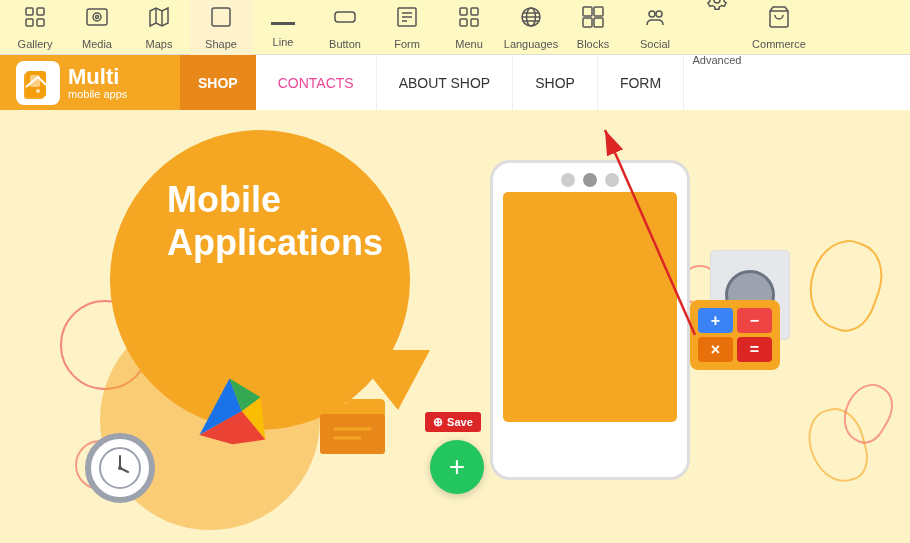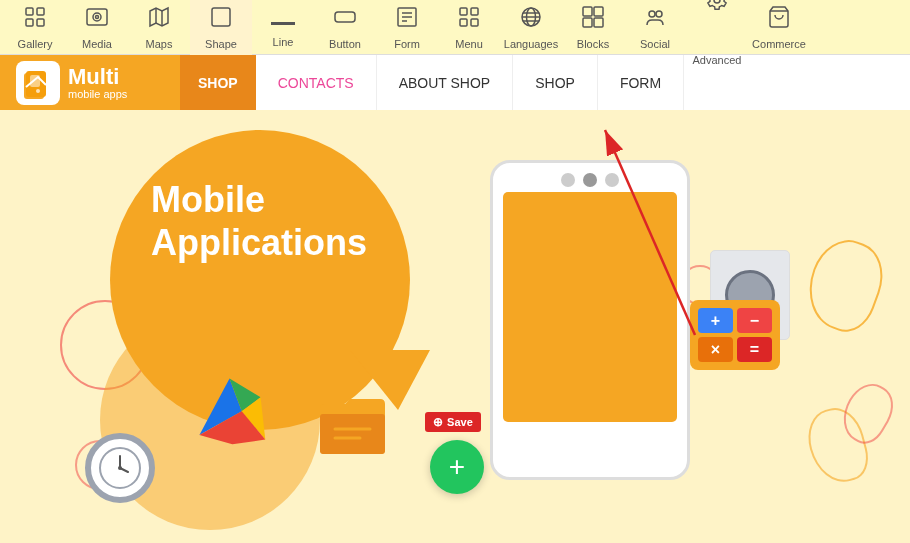--- a/index.html
+++ b/index.html
@@ -114,21 +114,21 @@
       width: 80px;
       height: 60px;
       background: #f5a623;
       clip-path: polygon(0 0, 100% 0, 60% 100%);
     }
 
     
     .hero-text {
       position: absolute;
       top: 68px;
-      left: 151px;
+      left: 167px;
       color: white;
       font-size: 36px;
       font-weight: bold;
       line-height: 1.2;
       width: 360px;
       z-index: 10;
     }
 
     
     .phone-mockup {

